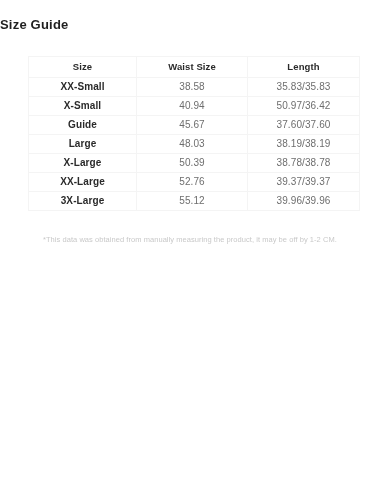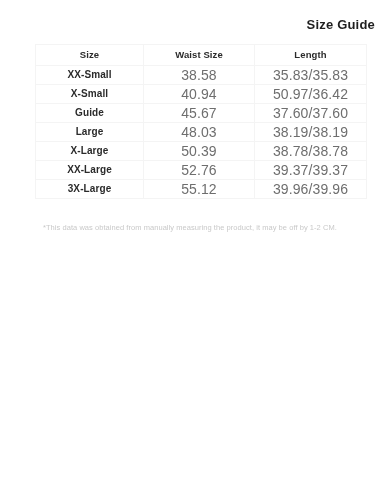--- a/index.html
+++ b/index.html
@@ -15,33 +15,33 @@
     overflow: hidden;
   }
   .page {
     width: 375px;
     height: 500px;
     position: relative;
     background: #ffffff;
     box-sizing: border-box;
   }
   .title {
-    text-align: right;
+    text-align: left;
     font-size: 13px;
     font-weight: bold;
     color: #1f1f1f;
     letter-spacing: 0.2px;
     margin: 0;
     padding-top: 17px;
     padding-bottom: 0;
     line-height: 16px;
   }
   .table-wrap {
-    margin-top: 11px;
-    padding-left: 35px;
+    margin-top: 23px;
+    padding-left: 28px;
     padding-right: 22px;
   }
   table.size-table {
     width: 331px;
     border-collapse: collapse;
     table-layout: fixed;
     border: 1px solid #f4f4f4;
   }
   table.size-table th,
   table.size-table td {
@@ -65,21 +65,21 @@
     line-height: 20px;
     letter-spacing: 0.1px;
   }
   td.size-cell {
     font-size: 10px;
     font-weight: bold;
     color: #2b2b2b;
     letter-spacing: 0.1px;
   }
   td.val-cell {
-    font-size: 14px;
+    font-size: 10px;
     font-weight: normal;
     color: #6e6e6e;
     letter-spacing: 0.1px;
   }
   .footnote {
     margin: 16px;
     padding-left: 27px;
     padding-right: 18px;
     padding-top: 8px;
     font-size: 7.5px;

